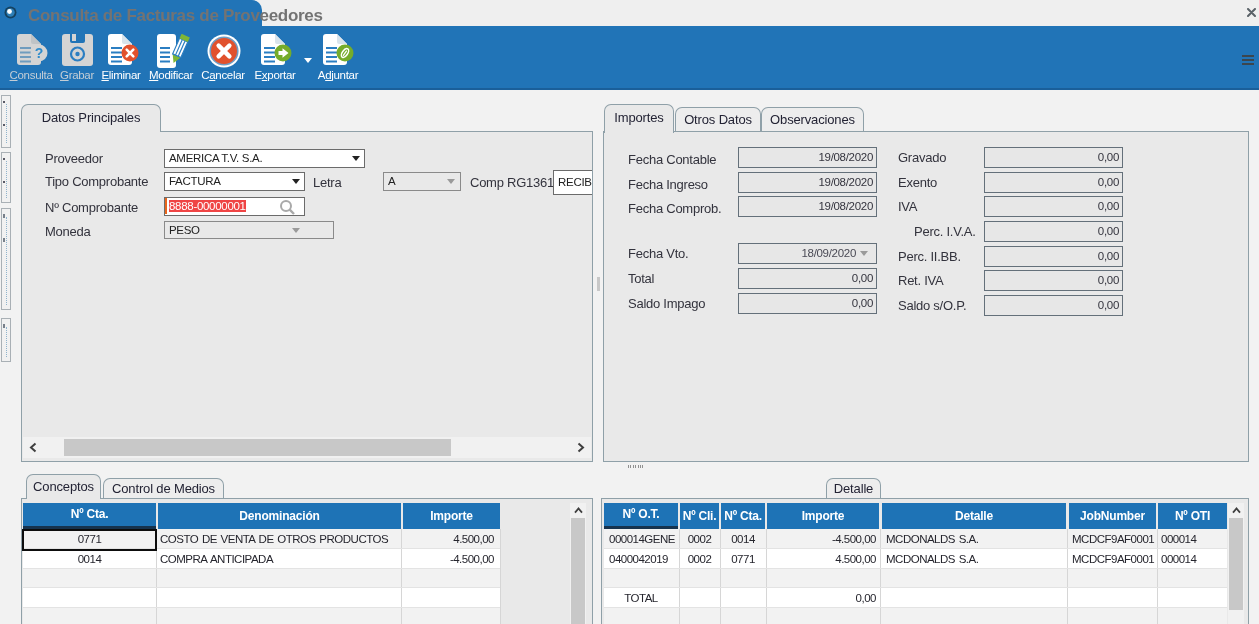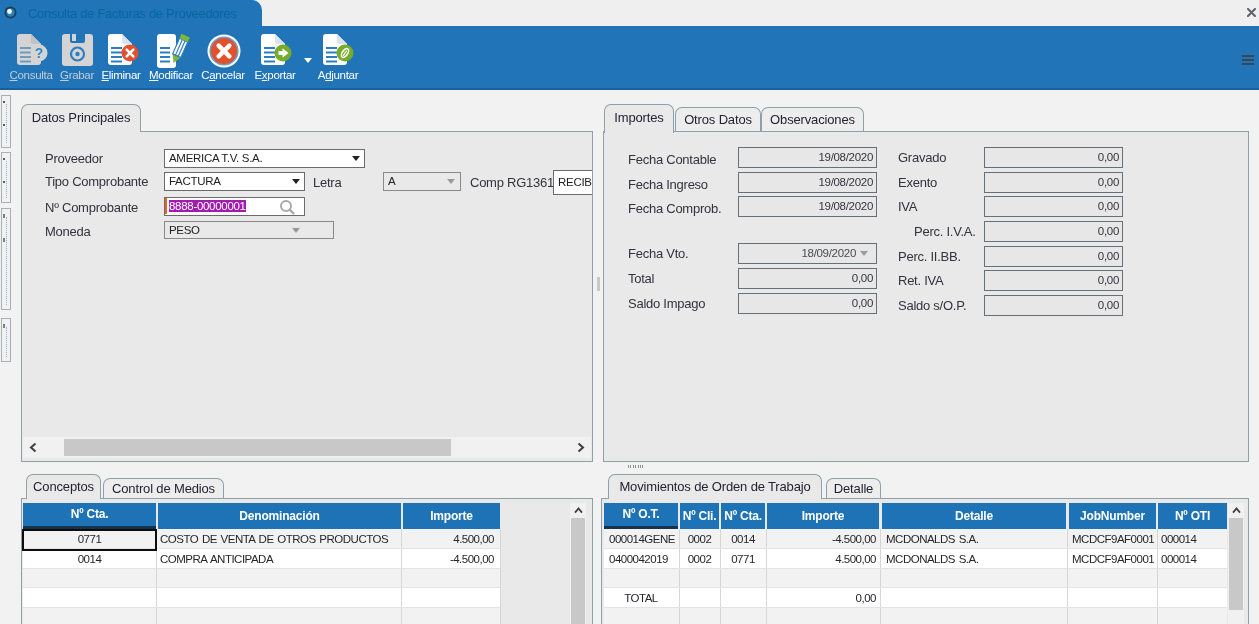--- a/index.html
+++ b/index.html
@@ -2,21 +2,21 @@
 <html><head>
 <meta charset="utf-8">
 <style>
 html,body{margin:0;padding:0;}
 body{width:1259px;height:624px;overflow:hidden;font-family:"Liberation Sans",sans-serif;}
 #root{position:relative;width:1259px;height:624px;background:#f2f2f2;overflow:hidden;}
 .abs{position:absolute;}
 
 #topstrip{left:0;top:0;width:1259px;height:26px;background:#efefef;}
 #titletab{left:0;top:0;width:262px;height:26px;background:#2174b7;border-radius:0 10px 0 0;}
-#titletxt{left:28px;top:6px;font-size:13px;font-weight:normal;color:#0369a1;letter-spacing:-0.3px;}
+#titletxt{left:28px;top:6px;font-size:17px;font-weight:bold;color:#737373;letter-spacing:-0.3px;}
 
 #toolbar{left:0;top:26px;width:1259px;height:64px;background:#2174b7;border-bottom:2px solid #1a5f9a;box-sizing:border-box;}
 .tlabel{position:absolute;top:69px;font-size:11.5px;letter-spacing:-0.3px;color:#fff;white-space:nowrap;transform:translateX(-50%);}
 .tlabel.dis{color:#c3cdd6;}
 
 .panel{position:absolute;background:#e9e9e9;border:1px solid #8fa0a8;box-sizing:border-box;}
 .tab{position:absolute;background:#e9e9e9;border:1px solid #8fa0a8;border-bottom:none;border-radius:7px 7px 0 0;box-sizing:border-box;font-size:13px;letter-spacing:-0.15px;color:#232334;text-align:center;z-index:5;}
 .tab.inactive{background:#ededed;}
 label,.lbl{position:absolute;font-size:13px;letter-spacing:-0.25px;color:#33333d;white-space:nowrap;}
 
@@ -162,37 +162,37 @@
     <div class="abs strip" style="left:1px;top:318px;width:10px;height:44px;"></div>
     <div class="abs" style="left:3px;top:101px;width:2px;height:2px;background:#5a5a66;"></div>
     <div class="abs" style="left:3px;top:124px;width:2px;height:2px;background:#5a5a66;"></div>
     <div class="abs" style="left:3px;top:158px;width:2px;height:2px;background:#5a5a66;"></div>
     <div class="abs" style="left:3px;top:181px;width:2px;height:2px;background:#5a5a66;"></div>
     <div class="abs" style="left:3px;top:214px;width:2px;height:4px;background:#78808a;"></div>
     <div class="abs" style="left:3px;top:238px;width:2px;height:4px;background:#78808a;"></div>
     <div class="abs" style="left:3px;top:324px;width:2px;height:4px;background:#78808a;"></div>
   </div>
 
-  <div class="tab" style="left:21px;top:104px;width:120px;height:28px;line-height:26px;">Datos Principales</div>
+  <div class="tab" style="left:21px;top:104px;width:140px;height:28px;line-height:26px;">Datos Principales</div>
   <div class="panel" style="left:21px;top:131px;width:572px;height:331px;z-index:1;"></div>
   <div id="dp" style="position:absolute;left:0;top:0;z-index:2;">
     <div class="lbl" style="left:45px;top:151px;">Proveedor</div>
     <div class="lbl" style="left:45px;top:174px;">Tipo Comprobante</div>
     <div class="lbl" style="left:45px;top:200px;">Nº Comprobante</div>
     <div class="lbl" style="left:45px;top:224px;">Moneda</div>
     <div class="combo" style="left:164px;top:149px;width:201px;height:19px;">AMERICA T.V. S.A.</div>
     <div class="arr" style="left:352px;top:156px;"></div>
     <div class="combo" style="left:164px;top:172px;width:141px;height:19px;">FACTURA</div>
     <div class="arr" style="left:292px;top:179px;"></div>
     <div class="lbl" style="left:313px;top:175px;">Letra</div>
     <div class="combo dis" style="left:383px;top:172px;width:78px;height:19px;">A</div>
     <div class="arr gray" style="left:447px;top:179px;"></div>
     <div class="lbl" style="left:470px;top:175px;">Comp RG1361</div>
     <div class="combo" style="left:553px;top:170px;width:39px;height:25px;border-right:none;line-height:23px;">RECIBO</div>
-    <div class="combo" style="left:164px;top:197px;width:141px;height:19px;"><span style="background:#a21caf;color:#fff;">8888-00000001</span></div>
+    <div class="combo" style="left:164px;top:197px;width:141px;height:19px;"><span style="background:#ef4444;color:#fff;">8888-00000001</span></div>
     <div class="abs" style="left:165px;top:198px;width:2px;height:16px;background:#e8651a;z-index:4;"></div>
     <svg class="abs" style="left:279px;top:199px;z-index:3;" width="17" height="16" viewBox="0 0 17 16">
       <circle cx="7" cy="7" r="5" fill="none" stroke="#a9a9a9" stroke-width="2"></circle>
       <line x1="10.7" y1="10.7" x2="15" y2="15" stroke="#a9a9a9" stroke-width="2.4"></line>
     </svg>
     <div class="combo dis" style="left:164px;top:221px;width:170px;height:18px;">PESO</div>
     <div class="arr gray" style="left:292px;top:228px;"></div>
 
     <div class="sbtrack" style="left:23px;top:437px;width:568px;height:21px;"></div>
     <div class="sbthumb" style="left:64px;top:439px;width:387px;height:17px;"></div>
@@ -272,21 +272,20 @@
 
     <div class="abs" style="left:22px;top:529px;width:135px;height:22px;border:2px solid #0d0d0d;box-sizing:border-box;"></div>
 
     <div class="sbtrack" style="left:570px;top:503px;width:16px;height:121px;"></div>
     <svg class="abs" style="left:574px;top:507px;" width="9" height="7" viewBox="0 0 9 7">
         <path d="M1 5.7 L4.5 1.5 L8 5.7" fill="none" stroke="#3f3f3f" stroke-width="1.8"></path>
       </svg>
     <div class="sbthumb" style="left:571px;top:518px;width:14px;height:106px;"></div>
   </div>
 
-  <div class="tab" style="left:608px;top:474px;width:214px;height:25px;line-height:23px;">Movimientos de Orden de Trabajo</div>
   <div class="tab inactive" style="left:826px;top:478px;width:55px;height:21px;line-height:19px;z-index:0;">Detalle</div>
   <div class="panel" style="left:601px;top:498px;width:648px;height:130px;z-index:1;"></div>
   <div id="tright" style="position:absolute;left:0;top:0;z-index:2;">
     <div class="th" style="left:604px;top:503px;width:74px;height:26px;border-bottom:3px solid #16334e;line-height:23px;">Nº O.T.</div>
     <div class="th" style="left:680px;top:503px;width:39px;height:26px;">Nº Cli.</div>
     <div class="th" style="left:721px;top:503px;width:44px;height:26px;">Nº Cta.</div>
     <div class="th" style="left:767px;top:503px;width:112px;height:26px;">Importe</div>
     <div class="th" style="left:882px;top:503px;width:184px;height:26px;">Detalle</div>
     <div class="th" style="left:1069px;top:503px;width:87px;height:39px;">JobNumber</div>
     <div class="th" style="left:1158px;top:503px;width:69px;height:26px;">Nº OTI</div>

